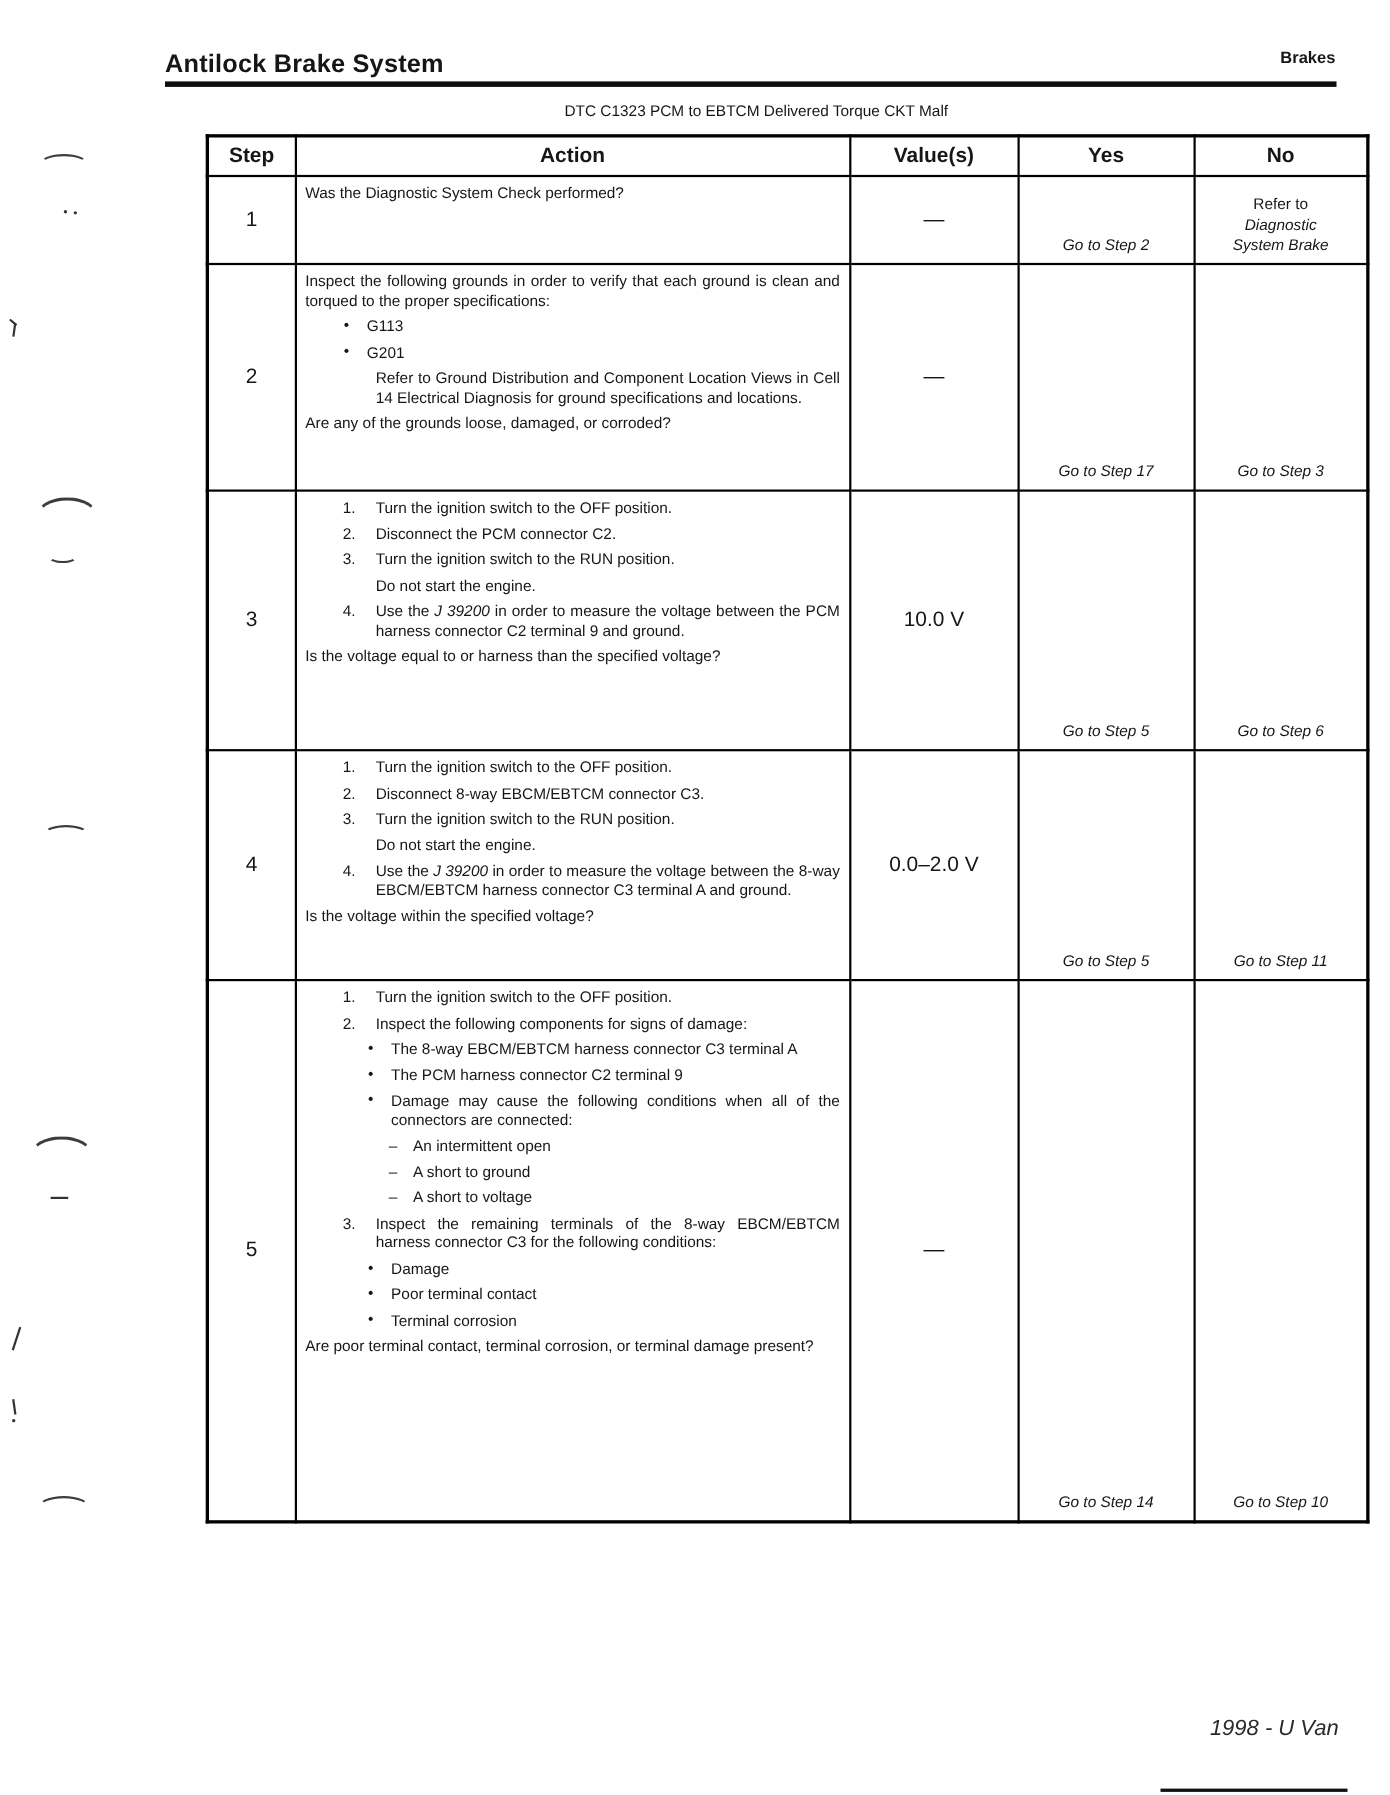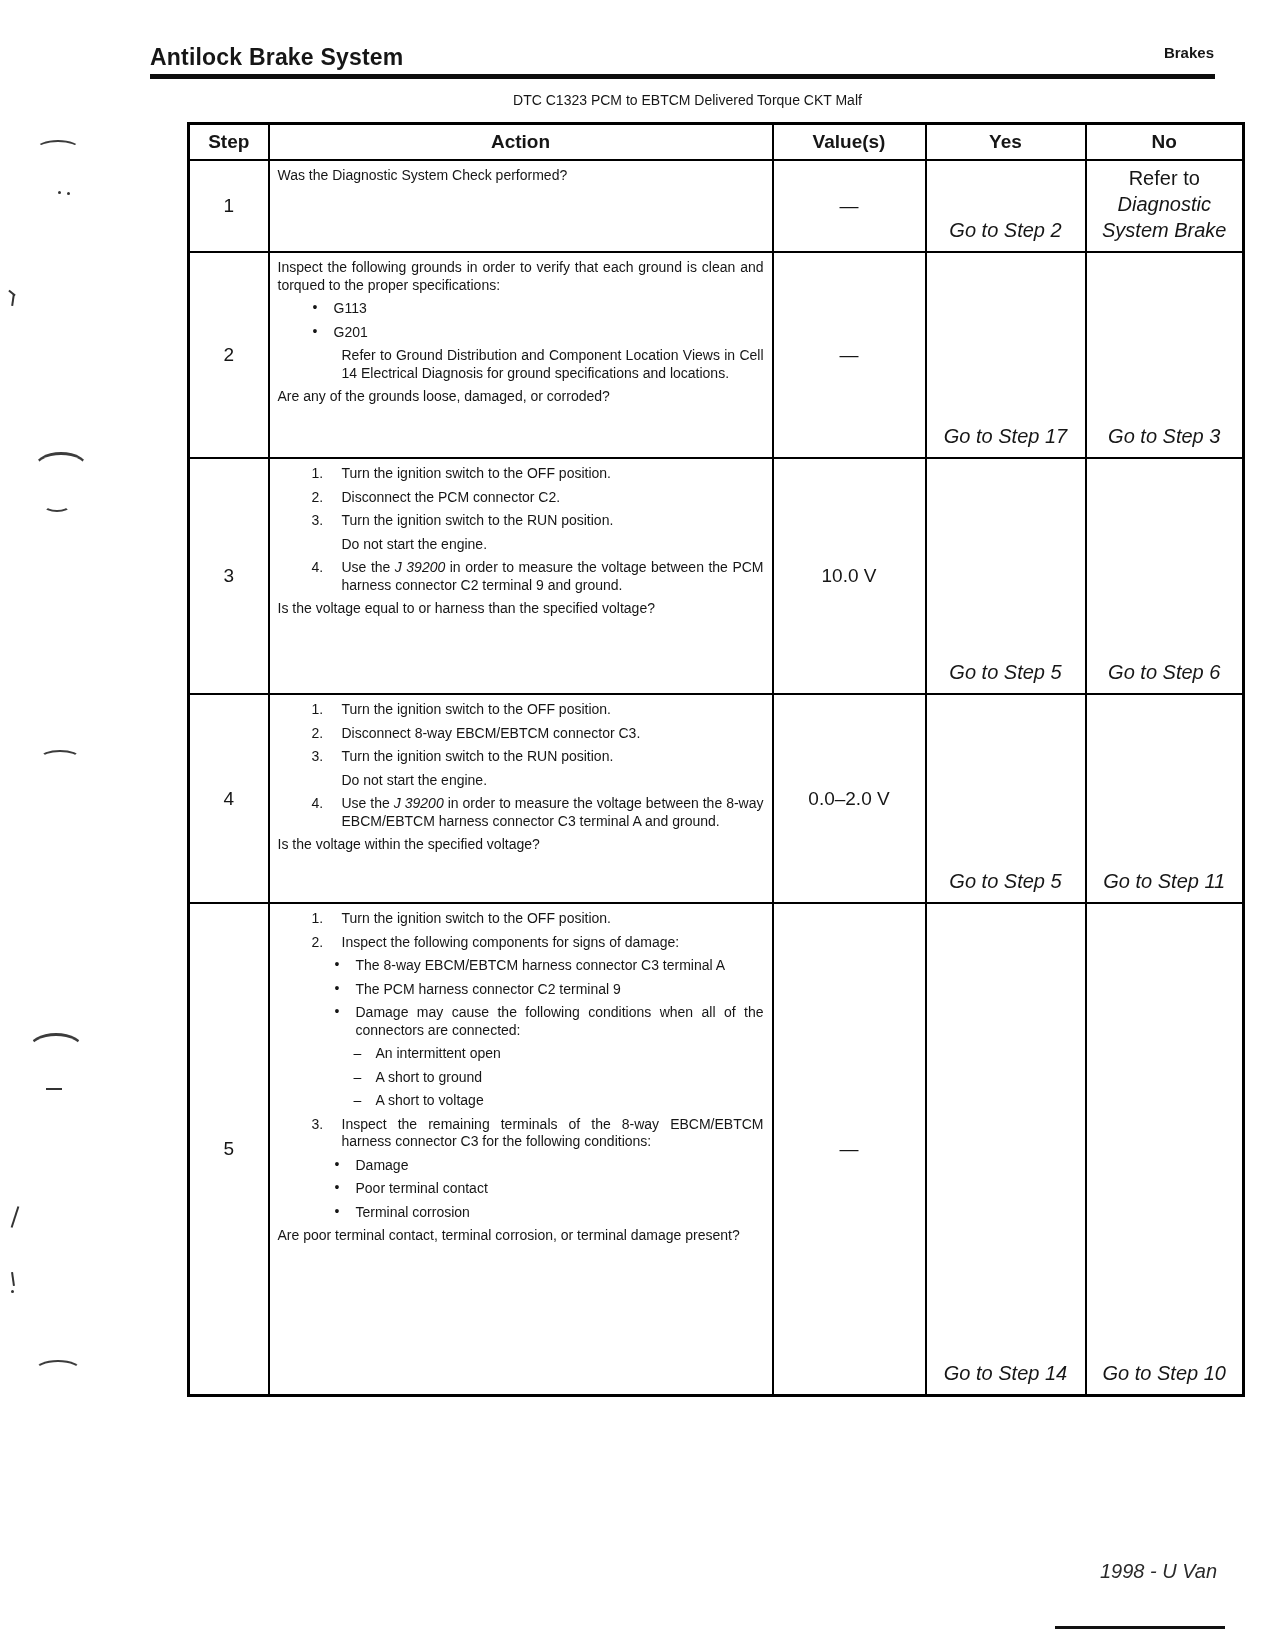--- a/index.html
+++ b/index.html
@@ -27,21 +27,21 @@
   .b-num .num{flex:0 0 30px;}
   .b-num .txt{flex:1 1 auto;text-align:justify;}
   .b-cont{padding-left:66px;}
   .b-bul1{padding-left:58px;position:relative;}
   .b-bul1::before{content:"\2022";position:absolute;left:37px;top:-1px;font-size:14px;}
   .b-bul2{padding-left:80px;position:relative;}
   .b-bul2::before{content:"\2022";position:absolute;left:59px;top:-1px;font-size:14px;}
   .b-dash{padding-left:100px;position:relative;}
   .b-dash::before{content:"\2013";position:absolute;left:78px;top:0;}
   .c-val{text-align:center;vertical-align:middle;font-size:19px;}
-  .c-yn{text-align:center;vertical-align:bottom;padding:4px 6px 8px 6px;font-size:20px;}
+  .c-yn{text-align:center;vertical-align:bottom;padding:4px 6px 8px 6px;font-size:14px;}
   .yn-line{line-height:1.3;}
   .it{font-style:italic;}
   
   .footer-note{position:absolute;right:47px;top:1560px;font-size:20px;font-style:italic;color:#2a2a2a;}
   .btm-rule{position:absolute;left:1055px;top:1626px;width:170px;height:3px;background:#111;}
   
   .arc{position:absolute;border:2px solid transparent;border-top:2px solid #3c3c3c;border-radius:50%;}
   .arcb{position:absolute;border:2px solid transparent;border-bottom:2px solid #3c3c3c;border-radius:50%;}
   .dot{position:absolute;width:3px;height:3px;background:#333;border-radius:50%;}
   .tick{position:absolute;background:#333;}

